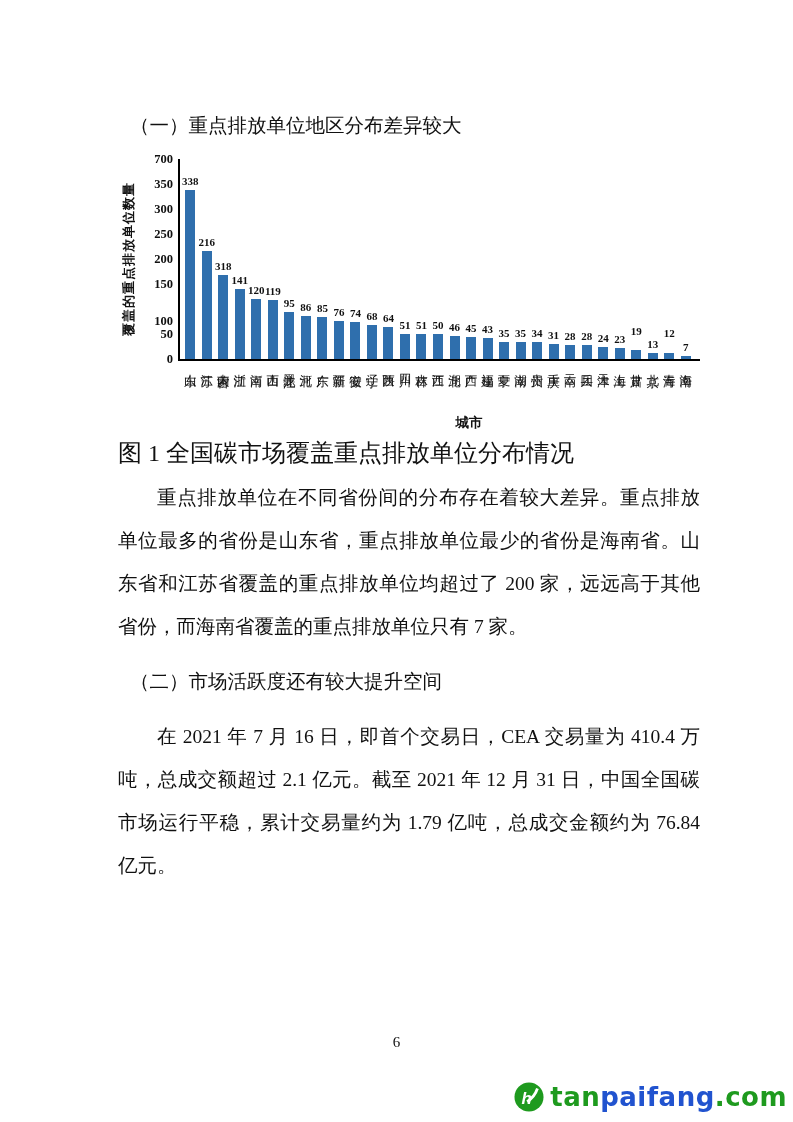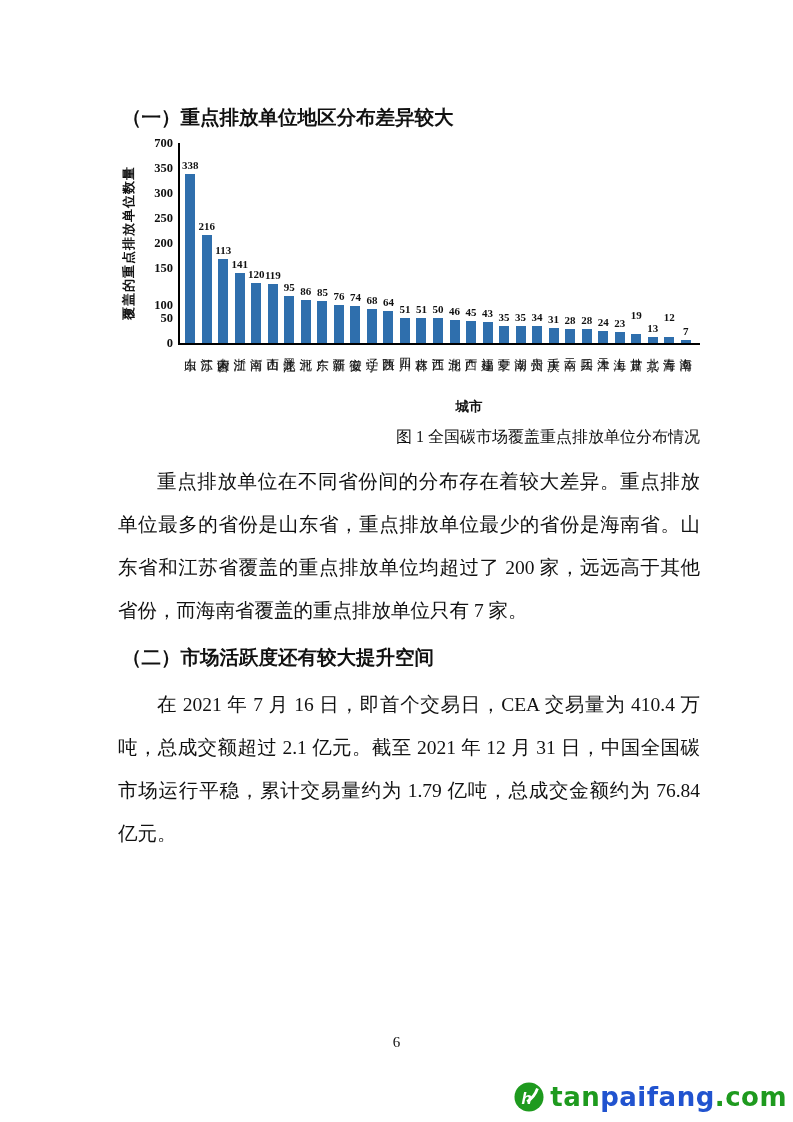--- a/index.html
+++ b/index.html
@@ -6,22 +6,22 @@
   .page {
     width: 793px; height: 1122px;
     position: relative; overflow: hidden;
     background: #ffffff;
     font-family: "Liberation Serif", "DejaVu Serif", serif;
     color: #111;
     box-sizing: border-box;
     padding: 92px 93px 0 118px;
   }
   .doc-heading {
-    font-size: 19.5px; font-weight: bold;
-    line-height: 43px; margin: 4px;
+    font-size: 19.5px; font-weight: normal;
+    line-height: 43px; margin: 12px;
     text-align: left;
   }
   .doc-para {
     font-size: 19.5px; line-height: 43px;
     margin: 0; text-align: justify;
     text-indent: 2em;
   }
   
   .figure { margin: 2px 0 8px 0; }
   .chart-row { display: flex; align-items: flex-start; }
@@ -65,21 +65,21 @@
   .cat { flex: 1; display: flex; justify-content: center; align-items: flex-start; }
   .cat span {
     writing-mode: vertical-rl; text-orientation: upright;
     font-size: 12.5px; line-height: 14px; letter-spacing: 1px;
   }
   .xtitle {
     text-align: center; font-size: 13.5px; font-weight: bold;
     margin: 2px 0 0 60px; line-height: 18px;
   }
   .caption {
-    text-align: right; font-size: 16px; line-height: 26px;
+    text-align: left; font-size: 24px; line-height: 26px;
     margin-top: 8px;
   }
   .para-after-figure { margin-top: 10px; }
   
   .page-number {
     position: absolute; top: 1032px; left: 0; right: 0;
     text-align: center; font-size: 15px; line-height: 20px;
   }
   .site-logo {
     position: absolute; top: 1081px; right: 6px;
@@ -122,21 +122,21 @@
         <div class="bars" id="bars">
             <div class="slot">
               <div class="vlabel" style="bottom: 172px;">338</div>
               <div class="bar" style="height: 169px; background: rgb(47, 111, 173);"></div>
             </div>
             <div class="slot">
               <div class="vlabel" style="bottom: 111px;">216</div>
               <div class="bar" style="height: 108px; background: rgb(47, 111, 173);"></div>
             </div>
             <div class="slot">
-              <div class="vlabel" style="bottom: 87px;">113</div>
+              <div class="vlabel" style="bottom: 87px;">318</div>
               <div class="bar" style="height: 84px; background: rgb(47, 111, 173);"></div>
             </div>
             <div class="slot">
               <div class="vlabel" style="bottom: 73.5px;">141</div>
               <div class="bar" style="height: 70.5px; background: rgb(47, 111, 173);"></div>
             </div>
             <div class="slot">
               <div class="vlabel" style="bottom: 63px;">120</div>
               <div class="bar" style="height: 60px; background: rgb(47, 111, 173);"></div>
             </div>

